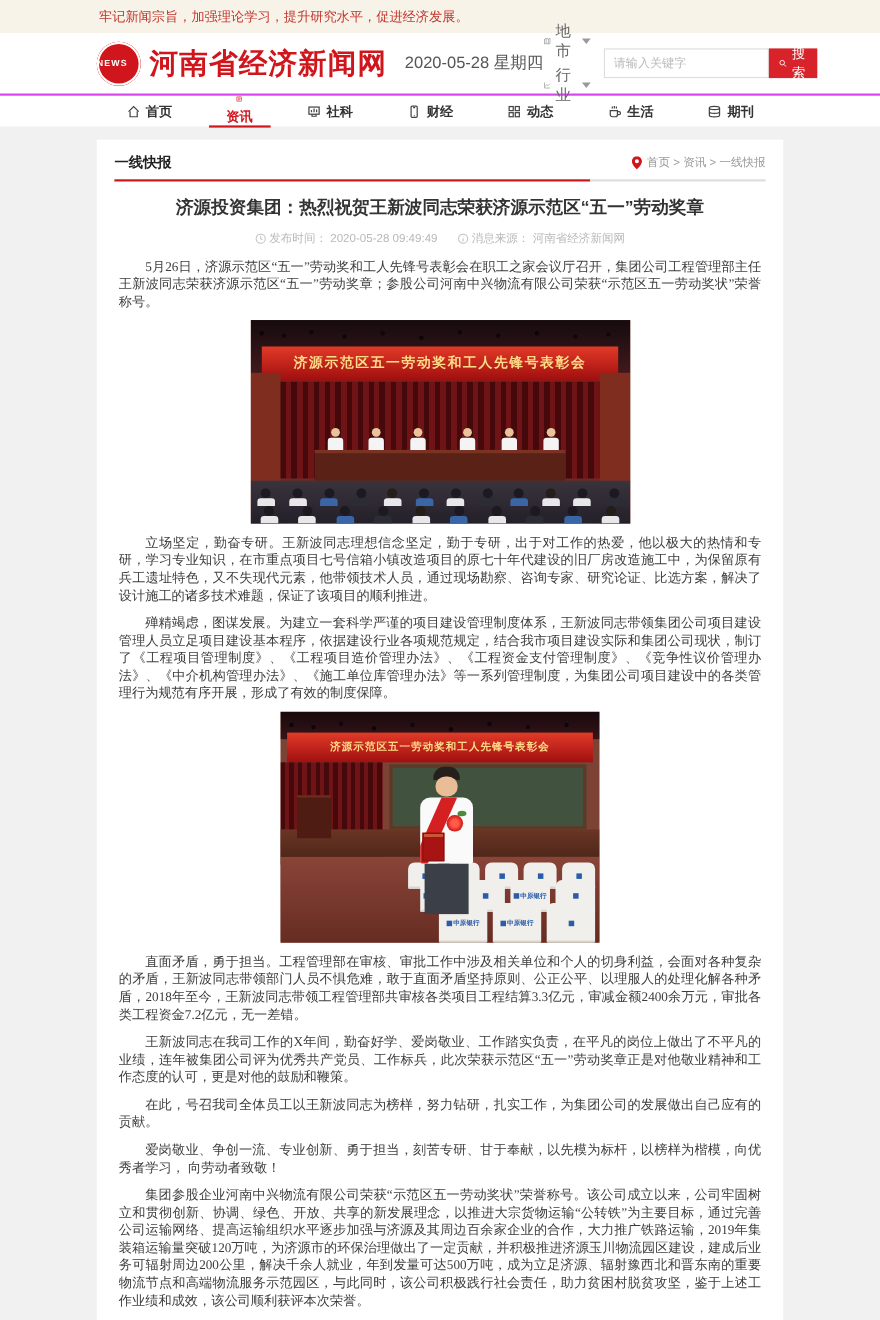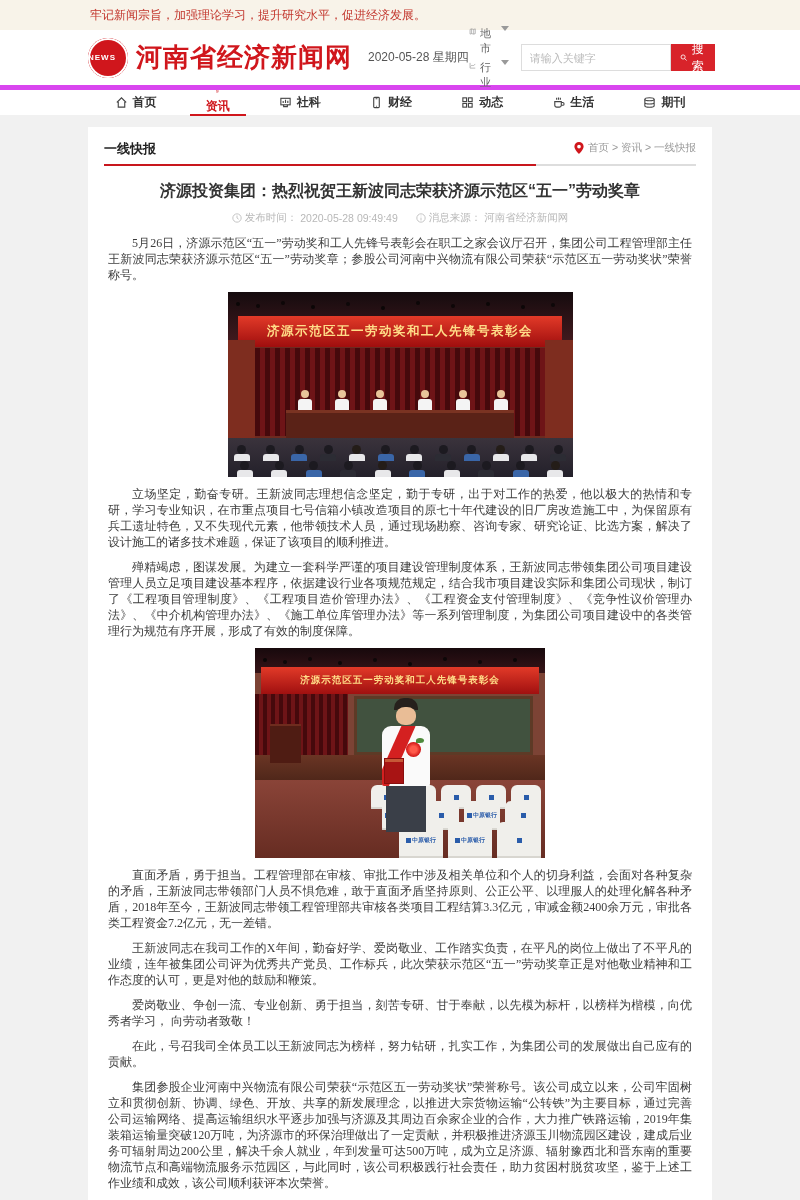--- a/index.html
+++ b/index.html
@@ -9,36 +9,36 @@
   .notice-bar { height:30px; line-height:30px; background:#f8f3e9; color:#c2352c;
     font-size:12px; padding-left:90px; }
   
   .header { height:55px; background:#fff; display:flex; align-items:center; padding:0 88px; }
   .logo { width:40px; height:40px; border-radius:50%; background:#d0161c; position:relative;
     flex:0 0 40px; box-shadow:inset 0 0 0 2px #fff, inset 0 0 0 4px #d0161c; }
   .logo span { position:absolute; left:0; right:16px; top:15px; text-align:center; color:#fff;
     font-size:8px; font-weight:bold; letter-spacing:1px; }
   .site-name { font-size:26px; font-weight:bold; color:#d0161c; margin-left:8px;
     font-family:"Liberation Serif", serif; letter-spacing:1px; white-space:nowrap; }
-  .header-date { font-size:12px; color:#555; margin-left:16px; white-space:nowrap; }
+  .header-date { font-size:15px; color:#555; margin-left:16px; white-space:nowrap; }
   .header-spacer { flex:1; }
   .drops { display:flex; flex-direction:column; gap:4px; margin-right:12px; }
-  .drop { display:flex; align-items:flex-start; gap:4px; font-size:11px; color:#666; cursor:pointer; }
+  .drop { display:flex; align-items:center; gap:4px; font-size:14px; color:#666; cursor:pointer; }
   .drop .tri { width:0; height:0; border-left:4px solid transparent; border-right:4px solid transparent;
     border-top:5px solid #999; margin-left:2px; }
   .drop svg { width:11px; height:11px; stroke:#9a9a9a; fill:none; stroke-width:1.3; }
   .searchbox { display:flex; align-items:center; }
   .searchbox input { width:150px; height:27px; border:1px solid #ddd; font-size:11px;
     padding:0 8px; outline:none; color:#333; }
   .searchbox input::placeholder { color:#bbb; }
   .search-btn { height:27px; padding:0 9px; background:#d8232a; color:#fff; border:none;
     font-size:12px; display:flex; align-items:center; gap:3px; cursor:pointer; }
   .search-btn svg { width:11px; height:11px; stroke:#fff; fill:none; stroke-width:1.6; }
   
-  .nav { height:30px; background:#fff; border-top:5px solid #d946ef; }
+  .nav { height:30px; background:#fff; border-top:2px solid #d946ef; }
   .nav-inner { width:575px; margin:0 auto; display:flex; justify-content:space-between; height:100%; }
   .nav-item { display:flex; align-items:center; gap:5px; font-size:12px; font-weight:bold;
     color:#333; cursor:pointer; position:relative; padding:0 2px; }
   .nav-item svg { width:13px; height:13px; stroke:#444; fill:none; stroke-width:1.2; }
   .nav-item.active { color:#d0161c;flex-direction:column; }
   .nav-item.active svg { stroke:#d0161c; }
   .nav-item.active::after { content:""; position:absolute; left:-14px; right:-14px; bottom:-1px;
     height:2px; background:#d0161c; }
   
   .main-bg { padding:12px 88px 0; }
@@ -467,20 +467,20 @@
             <div class="flower"></div>
             <div class="leaf"></div>
             <div class="book"></div>
           </div>
           <div class="pants"></div>
         </div>
       </div>
 
       <p>直面矛盾，勇于担当。工程管理部在审核、审批工作中涉及相关单位和个人的切身利益，会面对各种复杂的矛盾，王新波同志带领部门人员不惧危难，敢于直面矛盾坚持原则、公正公平、以理服人的处理化解各种矛盾，2018年至今，王新波同志带领工程管理部共审核各类项目工程结算3.3亿元，审减金额2400余万元，审批各类工程资金7.2亿元，无一差错。</p>
       <p>王新波同志在我司工作的X年间，勤奋好学、爱岗敬业、工作踏实负责，在平凡的岗位上做出了不平凡的业绩，连年被集团公司评为优秀共产党员、工作标兵，此次荣获示范区“五一”劳动奖章正是对他敬业精神和工作态度的认可，更是对他的鼓励和鞭策。</p>
+      <p>在此，号召我司全体员工以王新波同志为榜样，努力钻研，扎实工作，为集团公司的发展做出自己应有的贡献。</p>
       <p>爱岗敬业、争创一流、专业创新、勇于担当，刻苦专研、甘于奉献，以先模为标杆，以榜样为楷模，向优秀者学习， 向劳动者致敬！</p>
-      <p>在此，号召我司全体员工以王新波同志为榜样，努力钻研，扎实工作，为集团公司的发展做出自己应有的贡献。</p>
       <p>集团参股企业河南中兴物流有限公司荣获“示范区五一劳动奖状”荣誉称号。该公司成立以来，公司牢固树立和贯彻创新、协调、绿色、开放、共享的新发展理念，以推进大宗货物运输“公转铁”为主要目标，通过完善公司运输网络、提高运输组织水平逐步加强与济源及其周边百余家企业的合作，大力推广铁路运输，2019年集装箱运输量突破120万吨，为济源市的环保治理做出了一定贡献，并积极推进济源玉川物流园区建设，建成后业务可辐射周边200公里，解决千余人就业，年到发量可达500万吨，成为立足济源、辐射豫西北和晋东南的重要物流节点和高端物流服务示范园区，与此同时，该公司积极践行社会责任，助力贫困村脱贫攻坚，鉴于上述工作业绩和成效，该公司顺利获评本次荣誉。</p>
 
     </div>
 
   </div>
 </div>
 
 </body></html>

